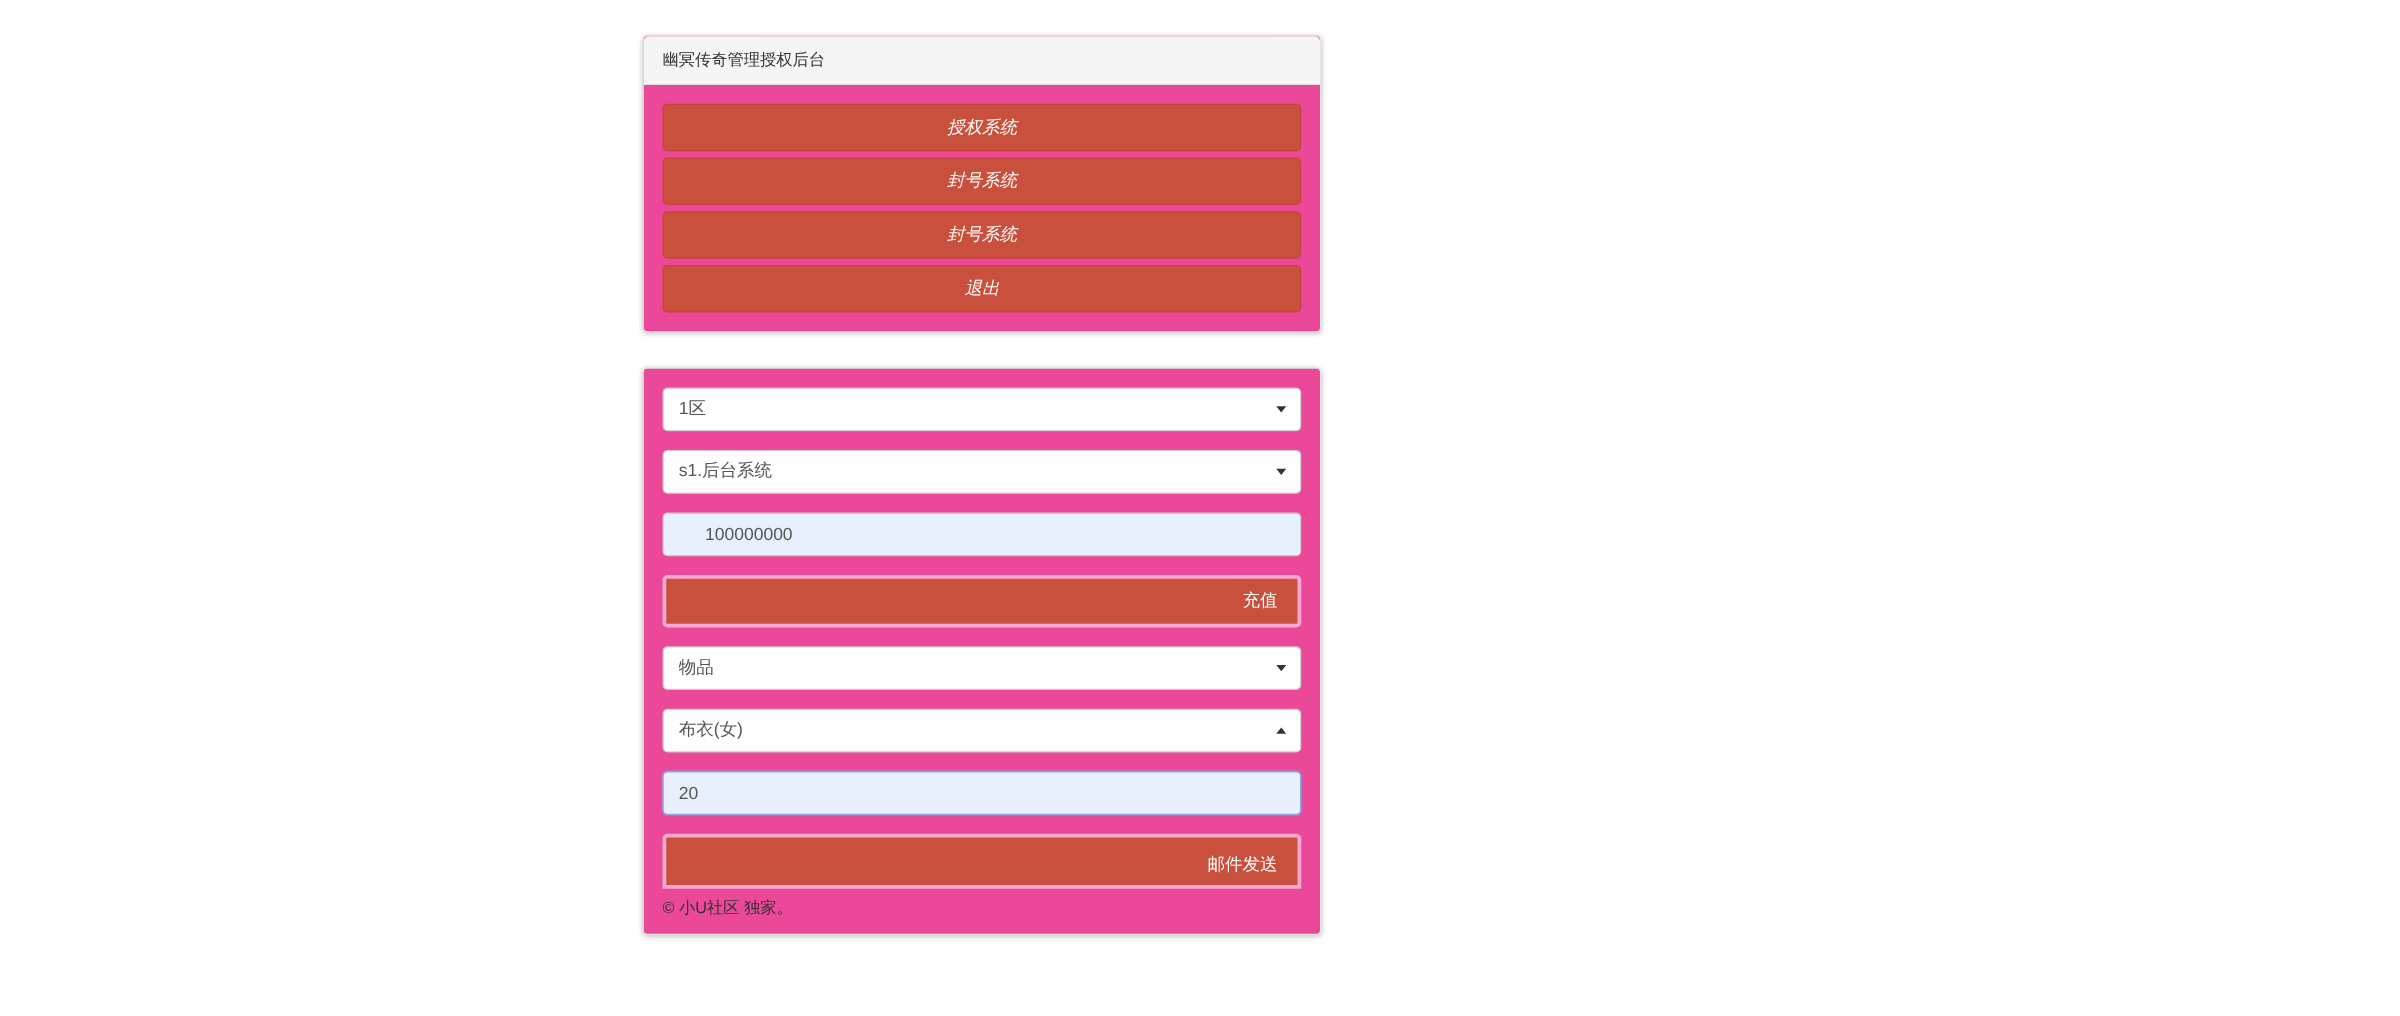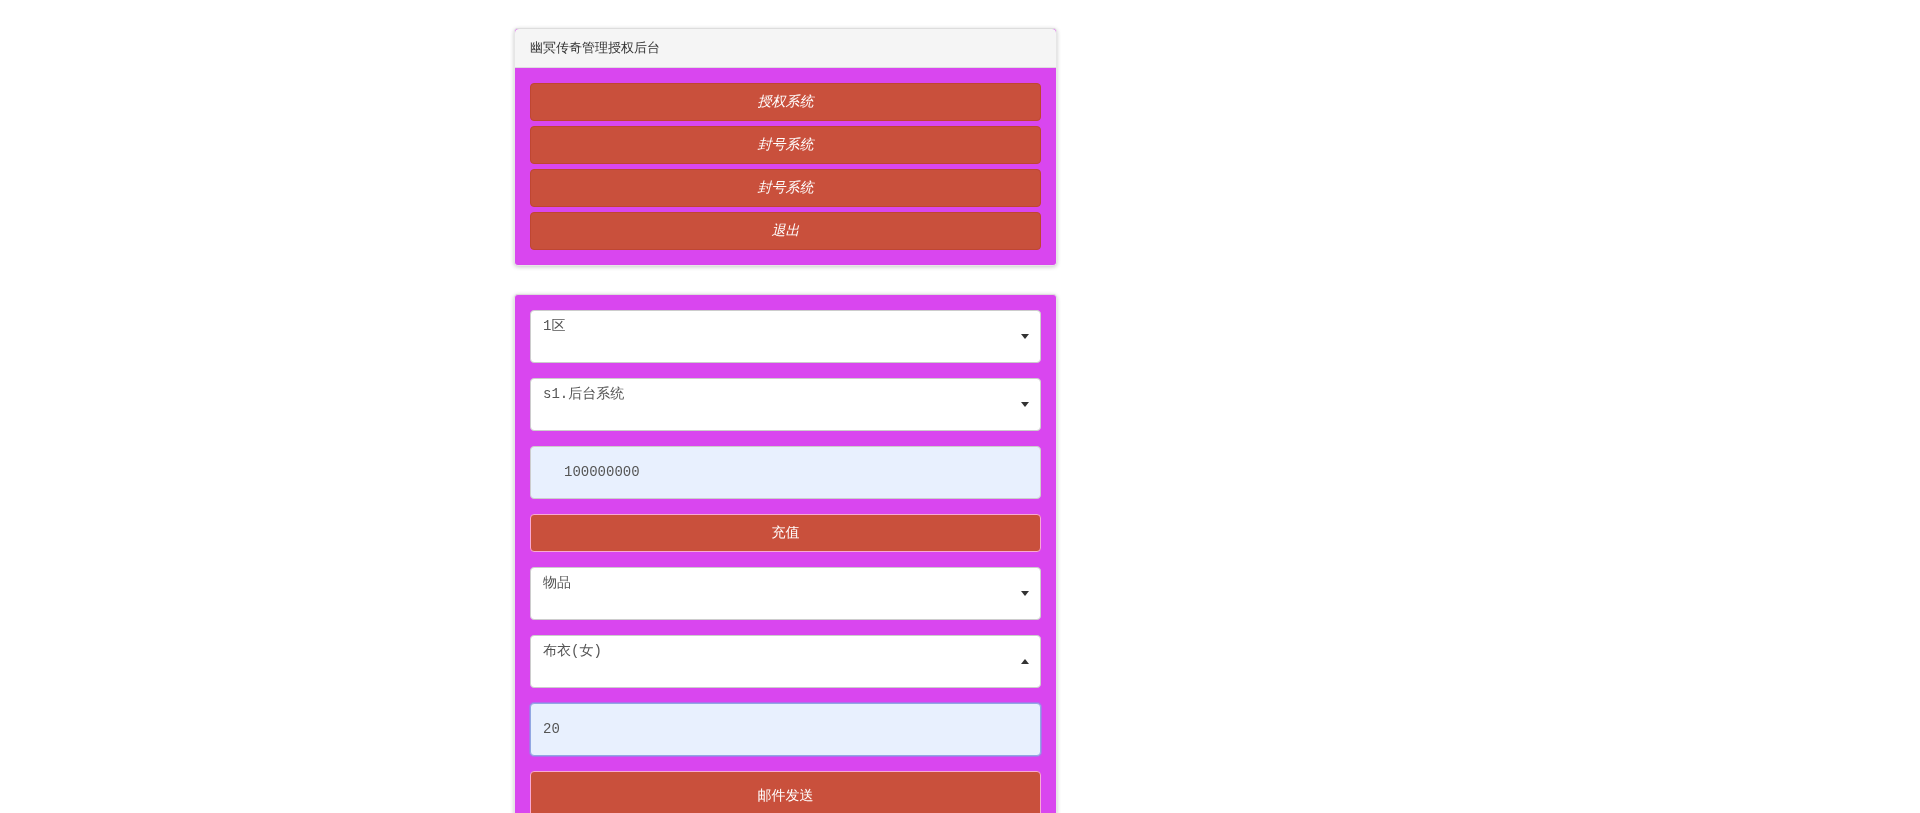--- a/index.html
+++ b/index.html
@@ -8,21 +8,21 @@
     background: #ffffff;
     font-size: 14px;
     color: #333;
   }
   .container {
     width: 543px;
     margin-left: 514px;
     margin-top: 24px;
   }
   .panel {
-    background: #d946ef;
+    background: #ec4899;
     border: 1px solid #e6e6e6;
     border-top: 1px solid #ddd;
     border-radius: 4px;
     box-shadow: 0 1px 4px rgba(0,0,0,0.22);
     margin-bottom: 8px;
     margin-top: 28px;
   }
   .panel-heading {
     background: #f5f5f5;
     border-bottom: 1px solid #ddd;
@@ -54,29 +54,28 @@
   .panel-body-form {
     padding: 15px 15px 2px;
   }
   .form-group {
     margin-bottom: 15px;
     position: relative;
   }
   .form-control {
     display: block;
     width: 100%;
-    height: 53px;
+    height: 35px;
     padding: 6px 12px;
     font-size: 14px;
     line-height: 1.42857;
     color: #555;
     background-color: #fff;
     border: 1px solid #ccc;
     border-radius: 4px;
-    font-family: Liberation Mono, monospace;
   }
   .form-control-select {
     padding-right: 24px;
     cursor: pointer;
   }
   .caret {
     position: absolute;
     right: 12px;
     top: 50%;
     margin-top: -2px;
@@ -98,24 +97,24 @@
   .input-focus {
     background-color: #e8f0fe;
     border-color: #91a7e2;
     outline: none;
     box-shadow: 0 0 0 1px rgba(102,175,233,0.4);
   }
   .btn-action {
     display: block;
     width: 100%;
     padding: 8px 16px;
-    text-align: center;
+    text-align: right;
     font-size: 14px;
     border-radius: 4px;
-    border: 1px solid #f9a8d4;
+    border: 3px solid #f9a8d4;
     cursor: pointer;
     color: #fff;
     background-color: #c9503c;
     margin-bottom: 15px;
     line-height: 1.42857;
   }
   .btn-mail {
     margin-bottom: 0;
     border-radius: 4px 4px 0 0;
     height: 44px;
@@ -182,15 +181,16 @@
         <span class="caret caret-up"></span>
       </div>
 
       <div class="form-group">
         <input class="form-control input-focus" value="20" style="">
       </div>
 
       <button class="btn-action btn-mail">邮件发送</button>
 
     </div>
+    <div class="footer" style="padding-left:15px; padding-bottom:12px;">© 小U社区 独家。</div>
   </div>
 
 </div>
 
 </body></html>

